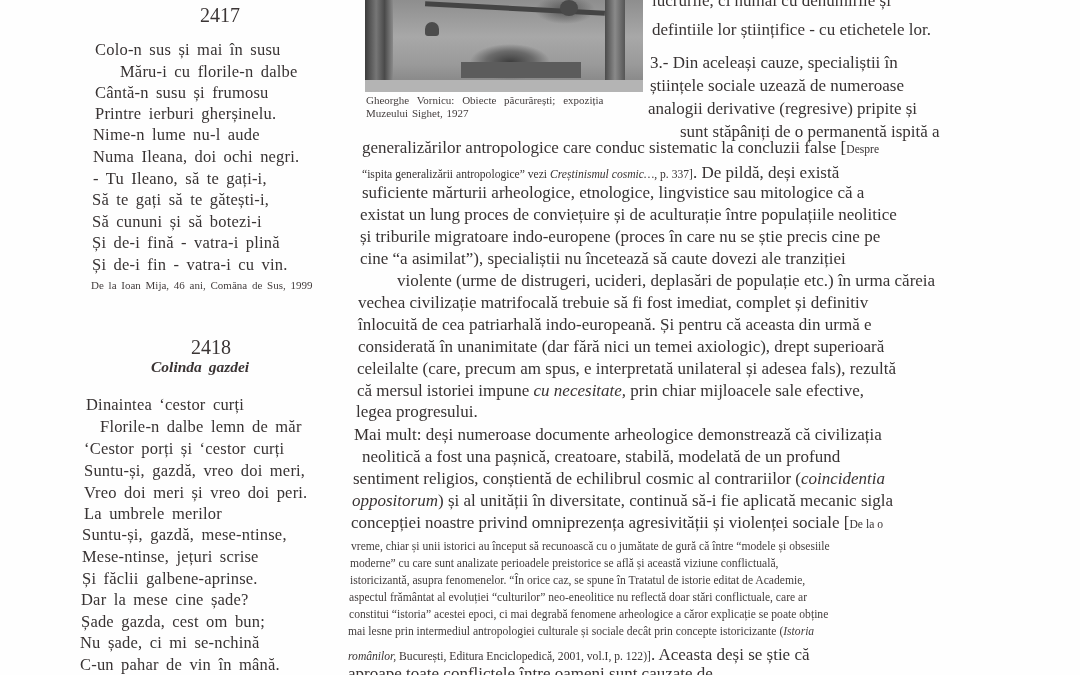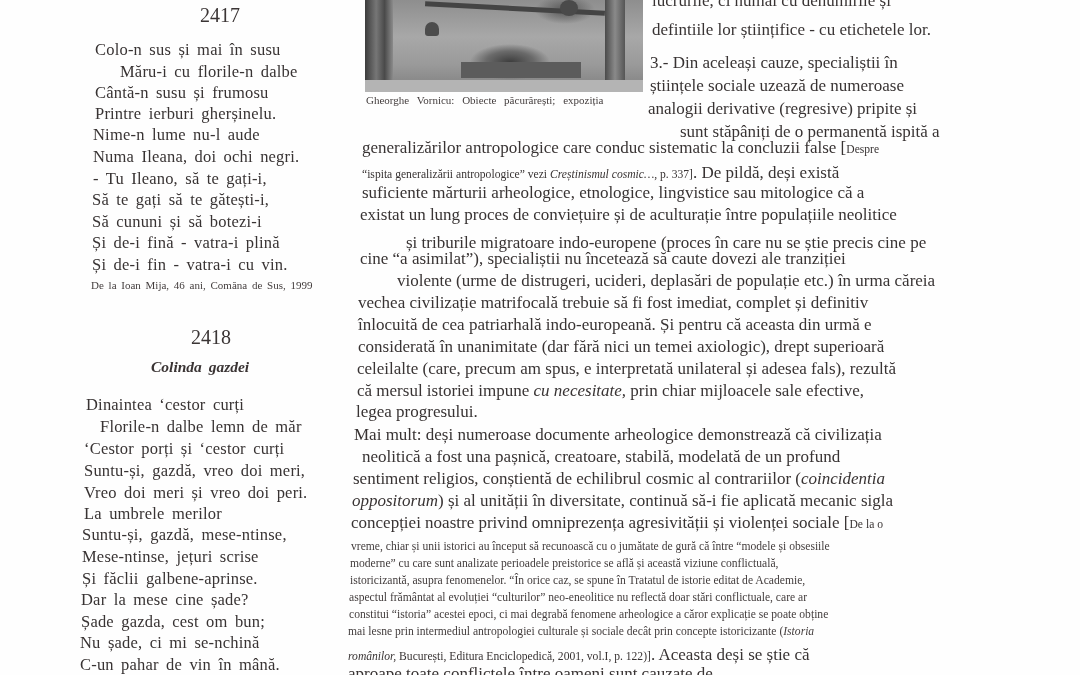--- a/index.html
+++ b/index.html
@@ -51,21 +51,21 @@
   <div class="poem-line" style="left:93px;top:147px;">Numa Ileana, doi ochi negri.</div>
   <div class="poem-line" style="left:93px;top:169px;">- Tu Ileano, să te gați-i,</div>
   <div class="poem-line" style="left:92px;top:190px;">Să te gați să te gătești-i,</div>
   <div class="poem-line" style="left:92px;top:212px;">Să cununi și să botezi-i</div>
   <div class="poem-line" style="left:92px;top:233px;">Și de-i fină - vatra-i plină</div>
   <div class="poem-line" style="left:92px;top:255px;">Și de-i fin - vatra-i cu vin.</div>
   <div class="source" style="left:91px;top:279px;">De la Ioan Mija, 46 ani, Comăna de Sus, 1999</div>
 </div>
 
 <div>
-  <div class="poem-num" style="left:191px;top:326px;">2418</div>
+  <div class="poem-num" style="left:191px;top:336px;">2418</div>
   <div class="poem-title" style="left:151px;top:358px;">Colinda gazdei</div>
   <div class="poem-line" style="left:86px;top:395px;">Dinaintea ‘cestor curți</div>
   <div class="poem-line" style="left:100px;top:417px;">Florile-n dalbe lemn de măr</div>
   <div class="poem-line" style="left:84px;top:439px;">‘Cestor porți și ‘cestor curți</div>
   <div class="poem-line" style="left:84px;top:461px;">Suntu-și, gazdă, vreo doi meri,</div>
   <div class="poem-line" style="left:84px;top:483px;">Vreo doi meri și vreo doi peri.</div>
   <div class="poem-line" style="left:84px;top:504px;">La umbrele merilor</div>
   <div class="poem-line" style="left:82px;top:525px;">Suntu-și, gazdă, mese-ntinse,</div>
   <div class="poem-line" style="left:82px;top:547px;">Mese-ntinse, jețuri scrise</div>
   <div class="poem-line" style="left:82px;top:569px;">Și făclii galbene-aprinse.</div>
@@ -79,41 +79,42 @@
   <div class="frame-l"></div>
   <div class="bar"></div>
   <div class="bell"></div>
   <div class="ball"></div>
   <div class="table"></div>
   <div class="frame-r"></div>
   <div class="floor"></div>
 </div>
 <div class="caption">
   <div style="white-space:nowrap;word-spacing:5px;">Gheorghe Vornicu: Obiecte păcurărești; expoziția</div>
+  <div>Muzeului Sighet, 1927</div>
 </div>
 
 <div>
   <div class="prose-line" style="left:652px;top:-9px;">lucrurile, ci numai cu denumirile și</div>
   <div class="prose-line" style="left:652px;top:20px;">defintiile lor științifice - cu etichetele lor.</div>
 
   <div class="prose-line" style="left:650px;top:53px;">3.- Din aceleași cauze, specialiștii în</div>
   <div class="prose-line" style="left:650px;top:76px;">științele sociale uzează de numeroase</div>
   <div class="prose-line" style="left:648px;top:99px;">analogii derivative (regresive) pripite și</div>
   <div class="prose-line" style="left:648px;top:122px;margin-left:32px;">sunt stăpâniți de o permanentă ispită a</div>
 
   <div class="prose-line" style="left:362px;top:138px;">
     <span>generalizărilor antropologice care conduc sistematic la concluzii false [</span><span class="small">Despre</span>
   </div>
   <div class="prose-line" style="left:362px;top:163px;">
     <span class="small">“ispita generalizării antropologice” vezi </span><i class="small">Creștinismul cosmic…</i><span class="small">, p. 337]</span><span>. De pildă, deși există</span>
   </div>
 
   <div class="prose-line" style="left:362px;top:183px;">suficiente mărturii arheologice, etnologice, lingvistice sau mitologice că a</div>
   <div class="prose-line" style="left:360px;top:205px;">existat un lung proces de conviețuire și de aculturație între populațiile neolitice</div>
-  <div class="prose-line" style="left:360px;top:233px;margin-left:46px;">și triburile migratoare indo-europene (proces în care nu se știe precis cine pe</div>
+  <div class="prose-line" style="left:360px;top:227px;">și triburile migratoare indo-europene (proces în care nu se știe precis cine pe</div>
   <div class="prose-line" style="left:360px;top:249px;">cine “a asimilat”), specialiștii nu încetează să caute dovezi ale tranziției</div>
   <div class="prose-line" style="left:380px;top:271px;margin-left:17px;">violente (urme de distrugeri, ucideri, deplasări de populație etc.) în urma căreia</div>
   <div class="prose-line" style="left:358px;top:293px;">vechea civilizație matrifocală trebuie să fi fost imediat, complet și definitiv</div>
   <div class="prose-line" style="left:358px;top:315px;">înlocuită de cea patriarhală indo-europeană. Și pentru că aceasta din urmă e</div>
   <div class="prose-line" style="left:358px;top:337px;">considerată în unanimitate (dar fără nici un temei axiologic), drept superioară</div>
   <div class="prose-line" style="left:357px;top:359px;">celeilalte (care, precum am spus, e interpretată unilateral și adesea fals), rezultă</div>
   <div class="prose-line" style="left:357px;top:381px;">
     <span>că mersul istoriei impune </span><i>cu necesitate,</i><span> prin chiar mijloacele sale efective,</span>
   </div>
   <div class="prose-line" style="left:356px;top:402px;">legea progresului.</div>

